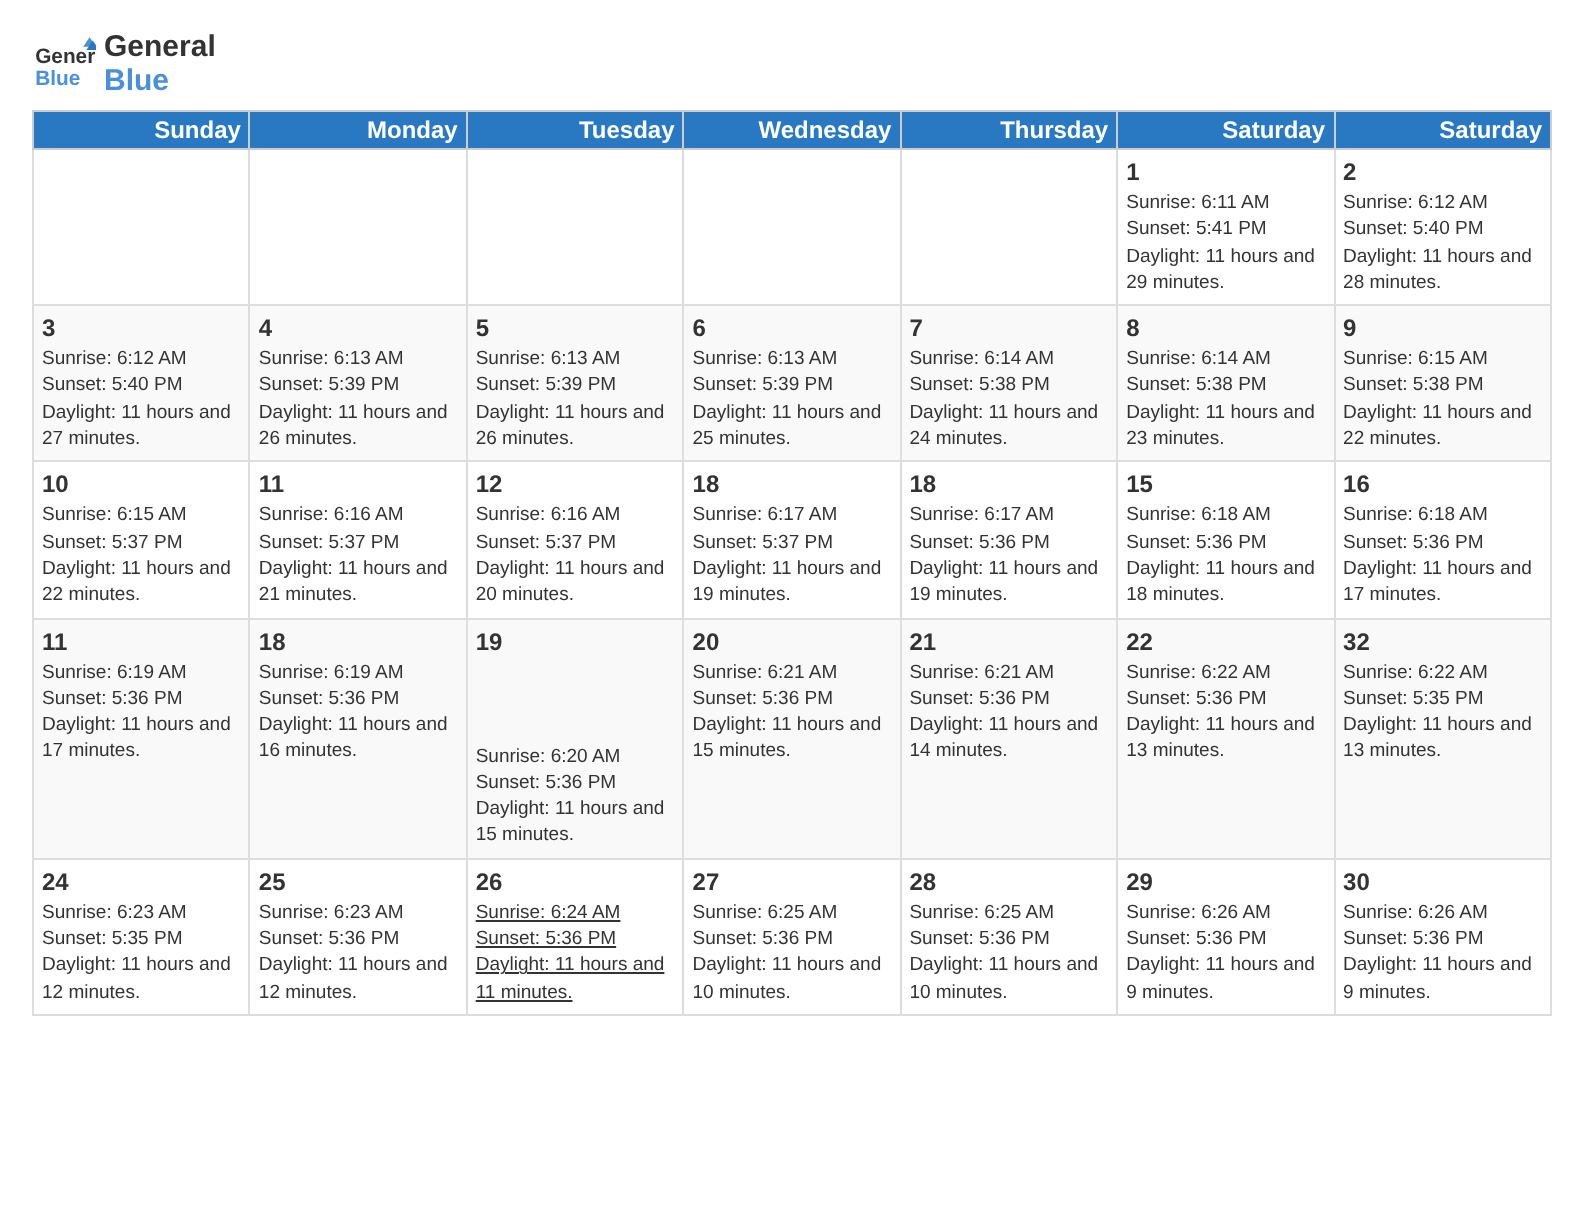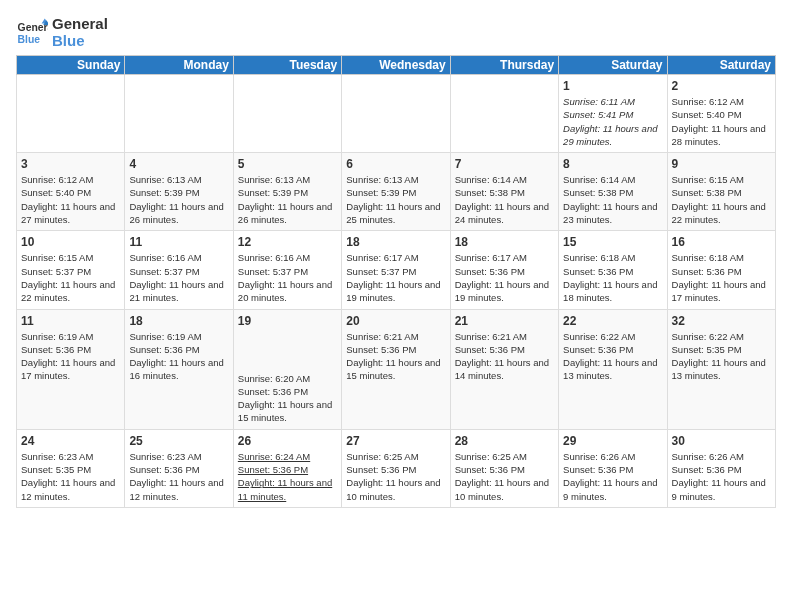--- a/index.html
+++ b/index.html
@@ -111,21 +111,21 @@
   </thead>
   <tbody id="calendar-body">
   <tr>
         <td class="empty-cell"></td>
         <td class="empty-cell"></td>
         <td class="empty-cell"></td>
         <td class="empty-cell"></td>
         <td class="empty-cell"></td>
         <td>
           <span class="day-num">1</span>
-          <div class="day-info" style="white-space: pre-line; font-style: italic;">Sunrise: 6:11 AM
+          <div class="day-info" style="white-space: pre-line;">Sunrise: 6:11 AM
 Sunset: 5:41 PM
 Daylight: 11 hours and 29 minutes.</div>
         </td>
         <td>
           <span class="day-num">2</span>
           <div class="day-info" style="white-space: pre-line;">Sunrise: 6:12 AM
 Sunset: 5:40 PM
 Daylight: 11 hours and 28 minutes.</div>
         </td>
       </tr>

